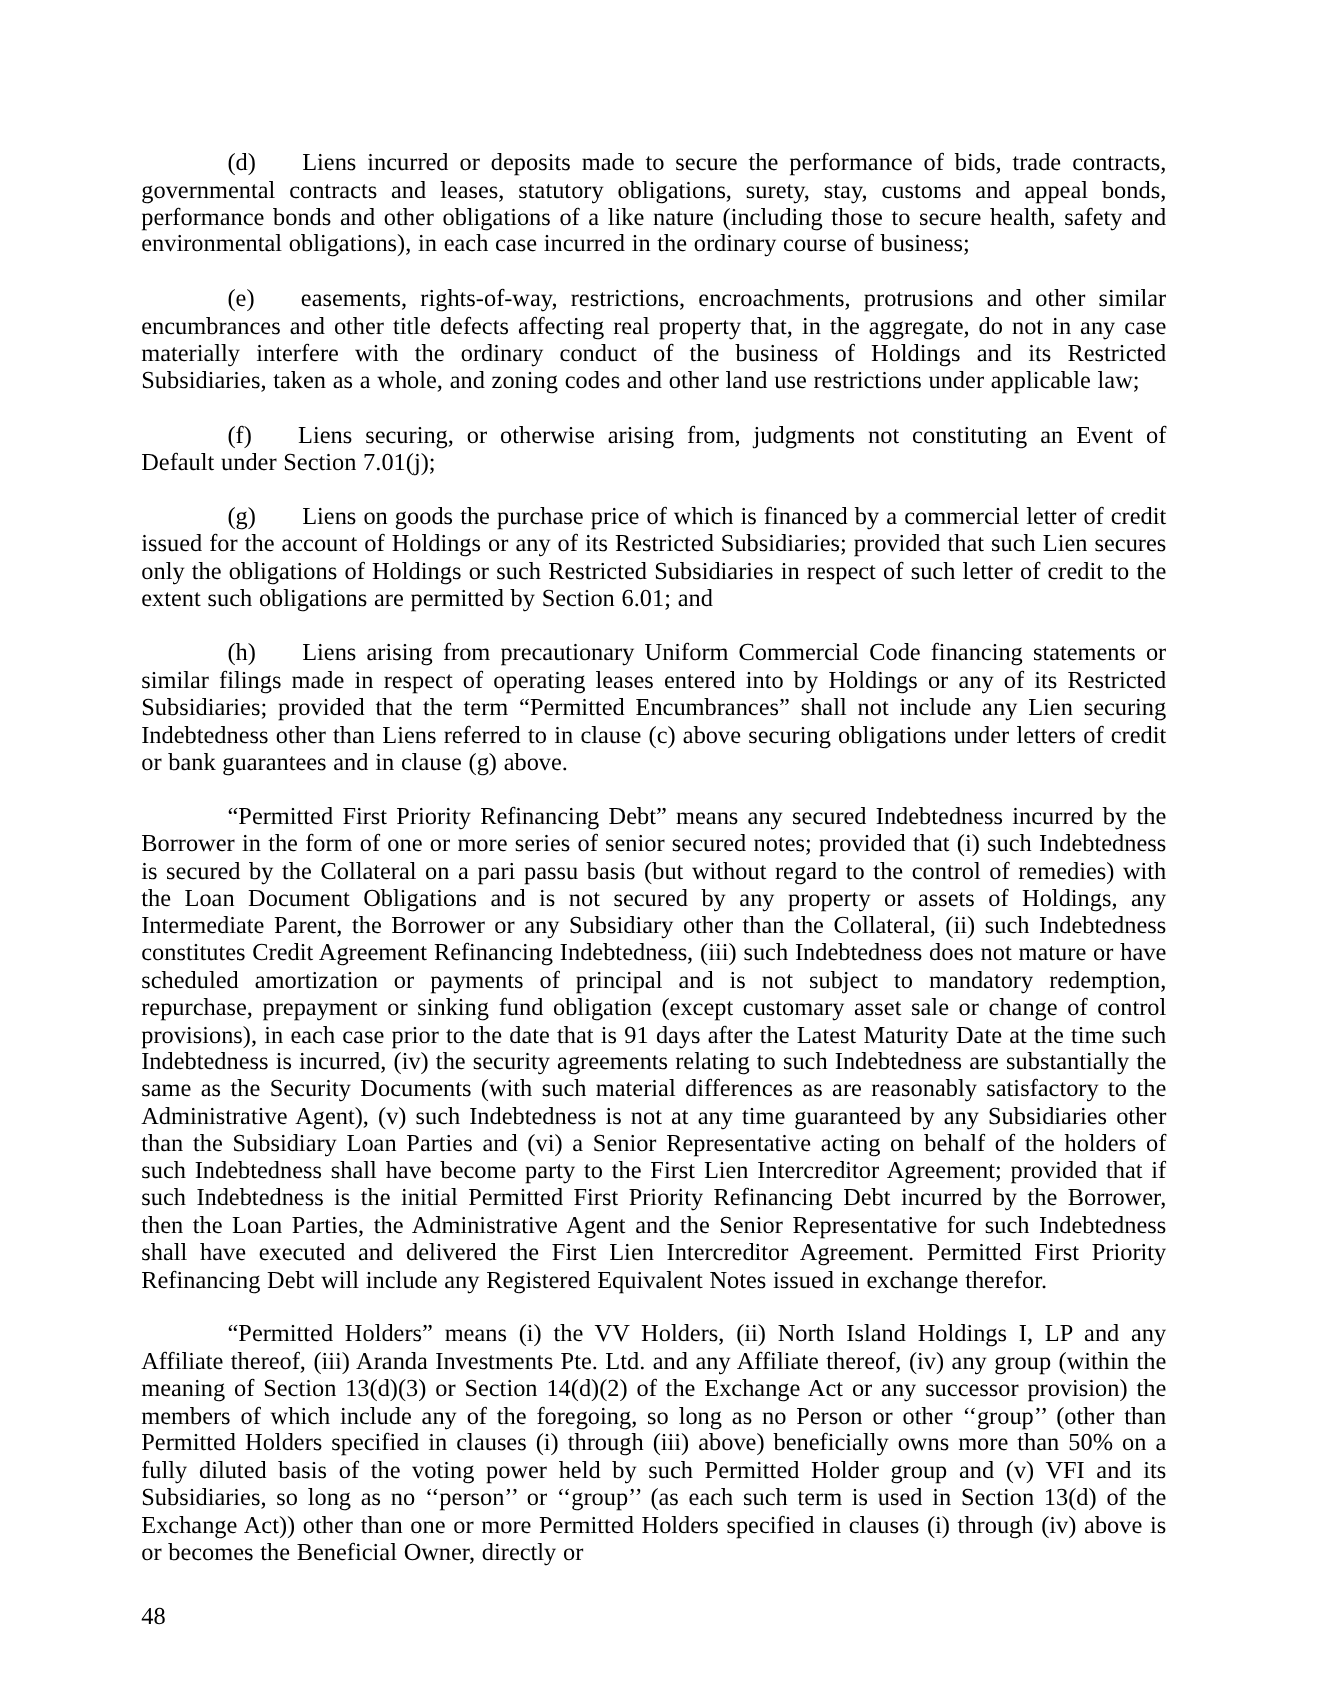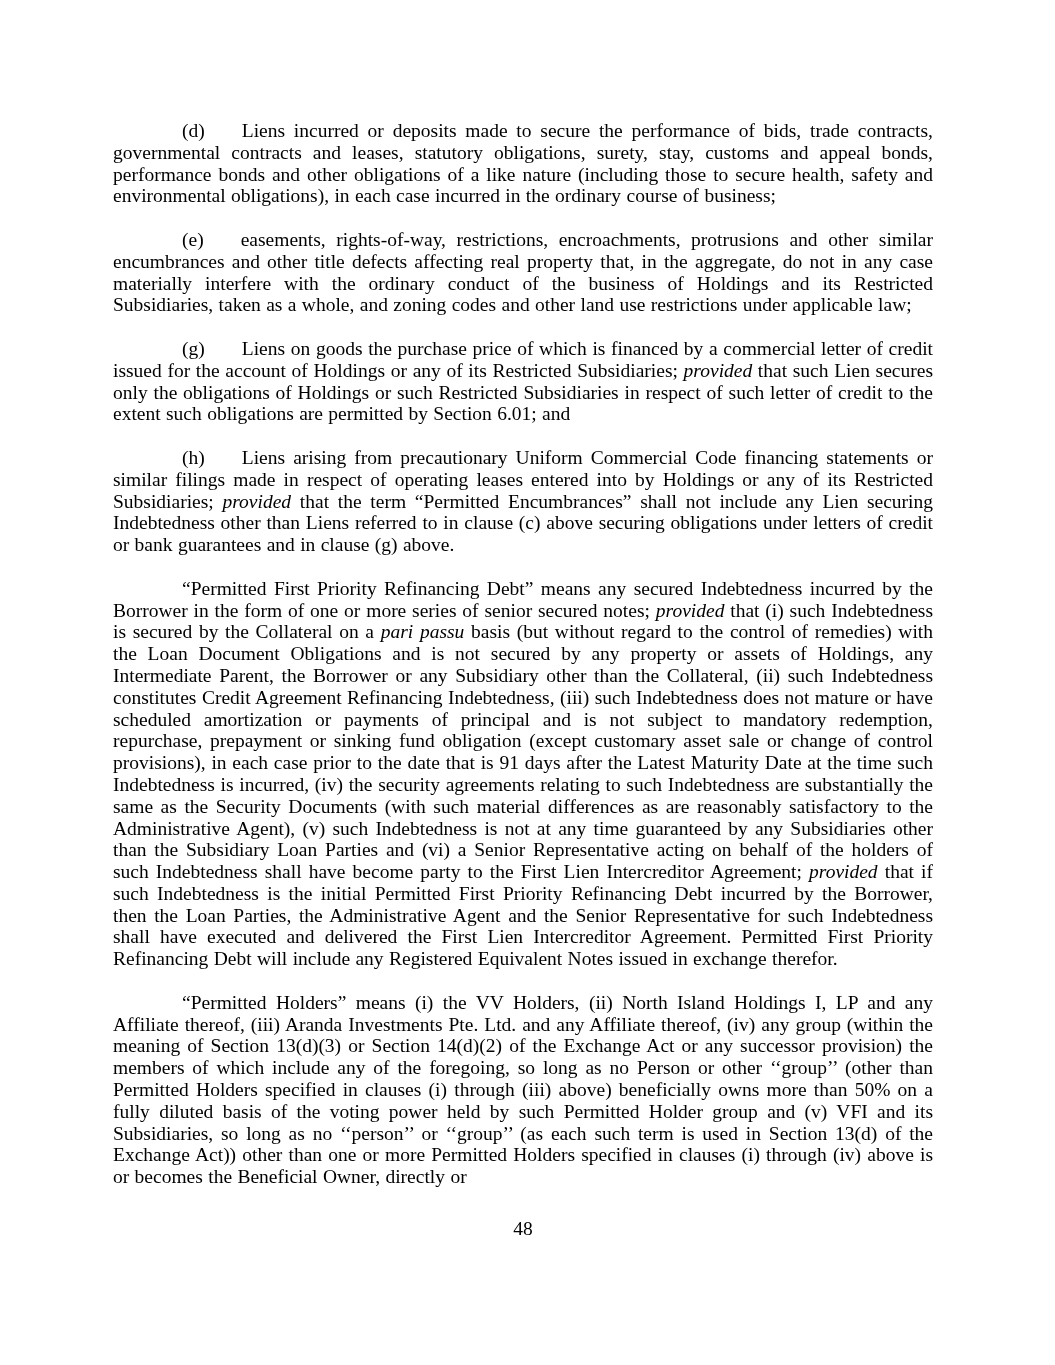--- a/index.html
+++ b/index.html
@@ -27,32 +27,32 @@
   .para {
     text-align: justify;
     text-indent: 69px;
     margin: 0 0 21.8px 0;
     word-spacing: 0.5px;
   }
   .tab-gap {
     display: inline-block;
     width: 37px;
   }
-  .run-i { font-style: italic; }
+  .run-i { }
   .run-b { font-weight: normal; }
   .page-number {
-    text-align: center;
     text-indent: 0;
     margin-top: 30px;
   }
 </style>
 </head>
 <body>
 
 <div class="page">
   <div class="para"><span class="clause-label">(d)</span><span class="tab-gap"></span><span class="run-n">Liens incurred or deposits made to secure the performance of bids, trade contracts, governmental contracts and leases, statutory obligations, surety, stay, customs and appeal bonds, performance bonds and other obligations of a like nature (including those to secure health, safety and environmental obligations), in each case incurred in the ordinary course of business;</span></div>
   <div class="para"><span class="clause-label">(e)</span><span class="tab-gap"></span><span class="run-n">easements, rights-of-way, restrictions, encroachments, protrusions and other similar encumbrances and other title defects affecting real property that, in the aggregate, do not in any case materially interfere with the ordinary conduct of the business of Holdings and its Restricted Subsidiaries, taken as a whole, and zoning codes and other land use restrictions under applicable law;</span></div>
+  <div class="para"><span class="clause-label">(f)</span><span class="tab-gap"></span><span class="run-n">Liens securing, or otherwise arising from, judgments not constituting an Event of Default under Section 7.01(j);</span></div>
   <div class="para"><span class="clause-label">(g)</span><span class="tab-gap"></span><span class="run-n">Liens on goods the purchase price of which is financed by a commercial letter of credit issued for the account of Holdings or any of its Restricted Subsidiaries; </span><span class="run-i">provided</span><span class="run-n"> that such Lien secures only the obligations of Holdings or such Restricted Subsidiaries in respect of such letter of credit to the extent such obligations are permitted by Section 6.01; and</span></div>
   <div class="para"><span class="clause-label">(h)</span><span class="tab-gap"></span><span class="run-n">Liens arising from precautionary Uniform Commercial Code financing statements or similar filings made in respect of operating leases entered into by Holdings or any of its Restricted Subsidiaries; </span><span class="run-i">provided</span><span class="run-n"> that the term “Permitted Encumbrances” shall not include any Lien securing Indebtedness other than Liens referred to in clause (c) above securing obligations under letters of credit or bank guarantees and in clause (g) above.</span></div>
   <div class="para"><span class="run-n">“</span><span class="run-b">Permitted First Priority Refinancing Debt</span><span class="run-n">” means any secured Indebtedness incurred by the Borrower in the form of one or more series of senior secured notes; </span><span class="run-i">provided</span><span class="run-n"> that (i) such Indebtedness is secured by the Collateral on a </span><span class="run-i">pari passu</span><span class="run-n"> basis (but without regard to the control of remedies) with the Loan Document Obligations and is not secured by any property or assets of Holdings, any Intermediate Parent, the Borrower or any Subsidiary other than the Collateral, (ii) such Indebtedness constitutes Credit Agreement Refinancing Indebtedness, (iii) such Indebtedness does not mature or have scheduled amortization or payments of principal and is not subject to mandatory redemption, repurchase, prepayment or sinking fund obligation (except customary asset sale or change of control provisions), in each case prior to the date that is 91 days after the Latest Maturity Date at the time such Indebtedness is incurred, (iv) the security agreements relating to such Indebtedness are substantially the same as the Security Documents (with such material differences as are reasonably satisfactory to the Administrative Agent), (v) such Indebtedness is not at any time guaranteed by any Subsidiaries other than the Subsidiary Loan Parties and (vi) a Senior Representative acting on behalf of the holders of such Indebtedness shall have become party to the First Lien Intercreditor Agreement; </span><span class="run-i">provided</span><span class="run-n"> that if such Indebtedness is the initial Permitted First Priority Refinancing Debt incurred by the Borrower, then the Loan Parties, the Administrative Agent and the Senior Representative for such Indebtedness shall have executed and delivered the First Lien Intercreditor Agreement.  Permitted First Priority Refinancing Debt will include any Registered Equivalent Notes issued in exchange therefor.</span></div>
   <div class="para"><span class="run-n">“</span><span class="run-b">Permitted Holders</span><span class="run-n">” means (i) the VV Holders, (ii) North Island Holdings I, LP and any Affiliate thereof, (iii) Aranda Investments Pte. Ltd. and any Affiliate thereof, (iv) any group (within the meaning of Section 13(d)(3) or Section 14(d)(2) of the Exchange Act or any successor provision) the members of which include any of the foregoing, so long as no Person or other ‘‘group’’ (other than Permitted Holders specified in clauses (i) through (iii) above) beneficially owns more than 50% on a fully diluted basis of the voting power held by such Permitted Holder group and (v) VFI and its Subsidiaries, so long as no ‘‘person’’ or ‘‘group’’ (as each such term is used in Section 13(d) of the Exchange Act)) other than one or more Permitted Holders specified in clauses (i) through (iv) above is or becomes the Beneficial Owner, directly or</span></div>
   <div class="para page-number">48</div>
 </div>
 
 </body></html>

